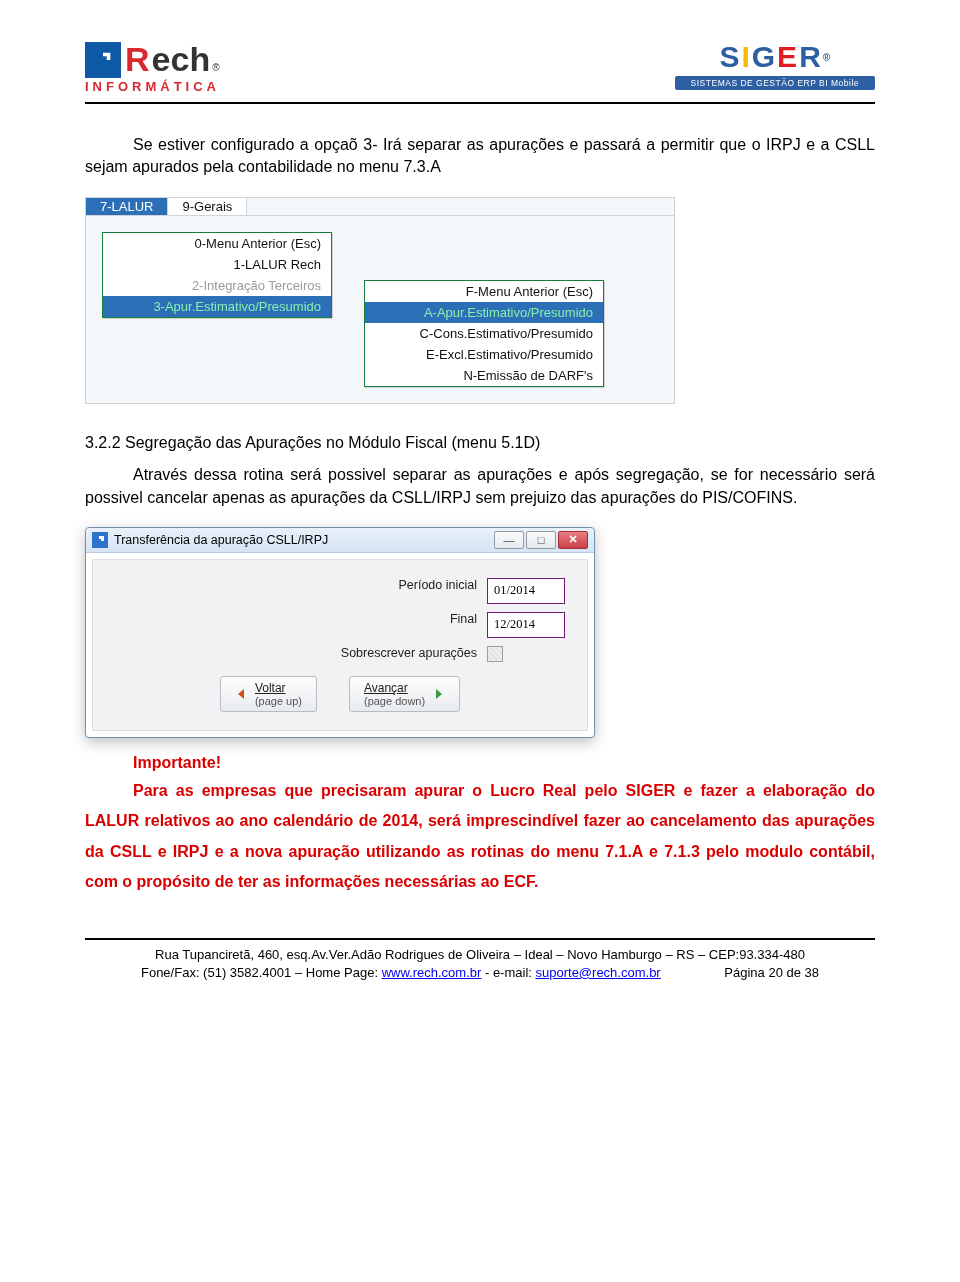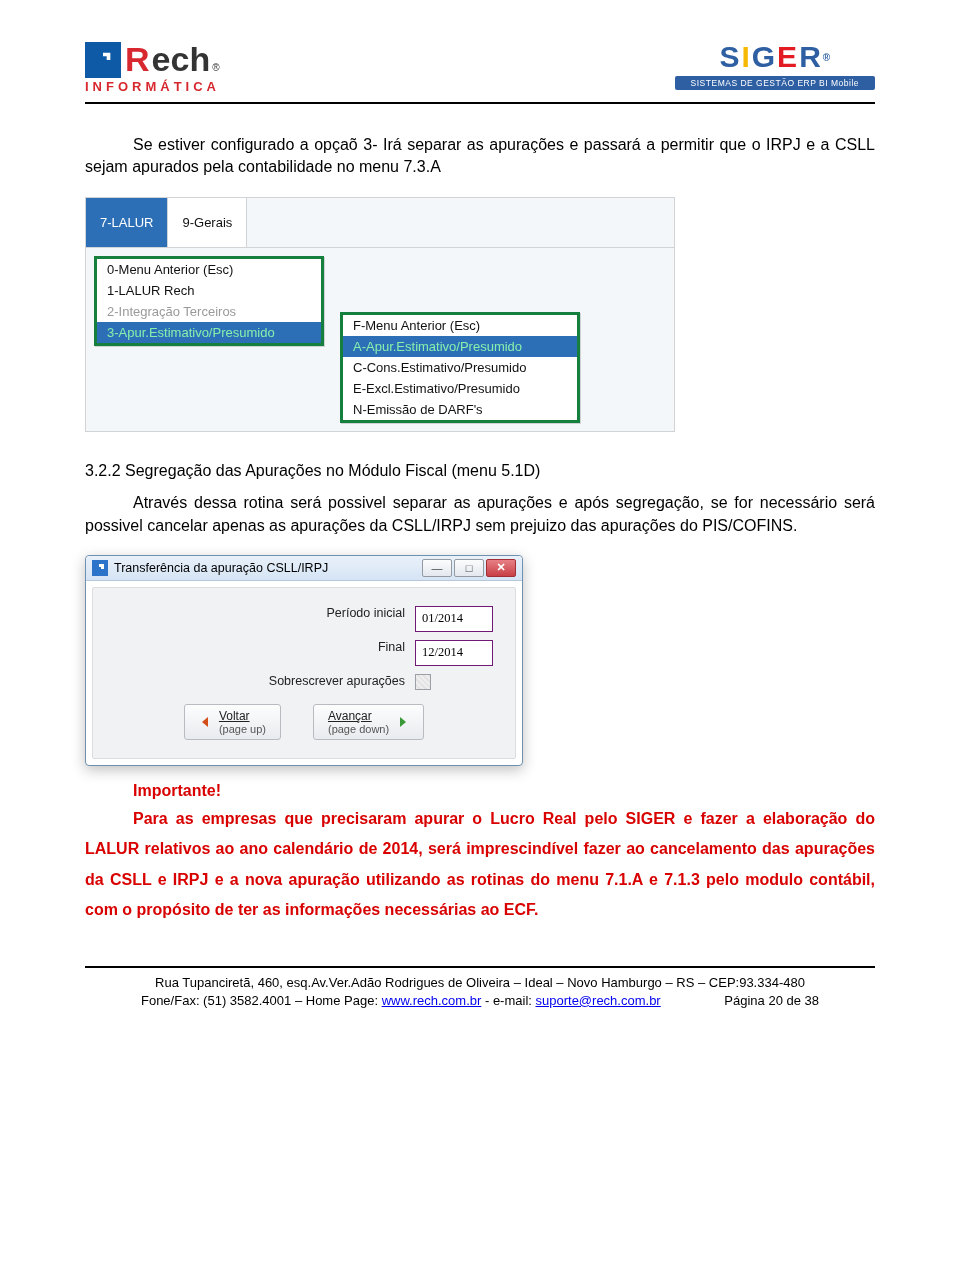--- a/index.html
+++ b/index.html
@@ -117,53 +117,54 @@
     font-size: 13px;
     color: #111;
     margin-bottom: 8px;
   }
   .menu-tabs {
     display: flex;
     background: #f4f7f9;
     border-bottom: 1px solid #d0d4d7;
   }
   .menu-tab {
-    padding: 17px 14px;
+    padding: 1px 14px;
     border-right: 1px solid #d0d4d7;
     background: #fff;
   }
   .menu-tab.active {
     background: #2c6fb7;
     color: #fff;
   }
   .menu-gap { flex: 1; }
   .menu-body {
     display: flex;
     align-items: flex-start;
   }
   .menu-col {
     background: #fff;
-    border: 3px solid #15803d;
-    margin: 8px;
+    border: 1px solid #15803d;
+    margin: 16px;
     box-shadow: 1px 1px 0 #cfd3d6;
+    text-align: right;
   }
   .menu-col.left  { width: 230px; }
   .menu-col.right { width: 240px; margin-top: 64px; }
   .menu-item {
     padding: 3px 10px;
   }
   .menu-item.sel {
     background: #2c6fb7;
     color: #86efac;
   }
   .menu-item.disabled { color: #9a9a9a; }
 
   
   .dialog-shot {
-    width: 438px;
+    width: 510px;
     border: 1px solid #7090b0;
     border-radius: 4px;
     font-size: 12.5px;
     background: #fff;
     box-shadow: 0 4px 14px rgba(0,0,0,0.25);
   }
   .dlg-titlebar {
     display: flex;
     align-items: center;
     background: linear-gradient(#e9f1fa, #d5e4f4);

